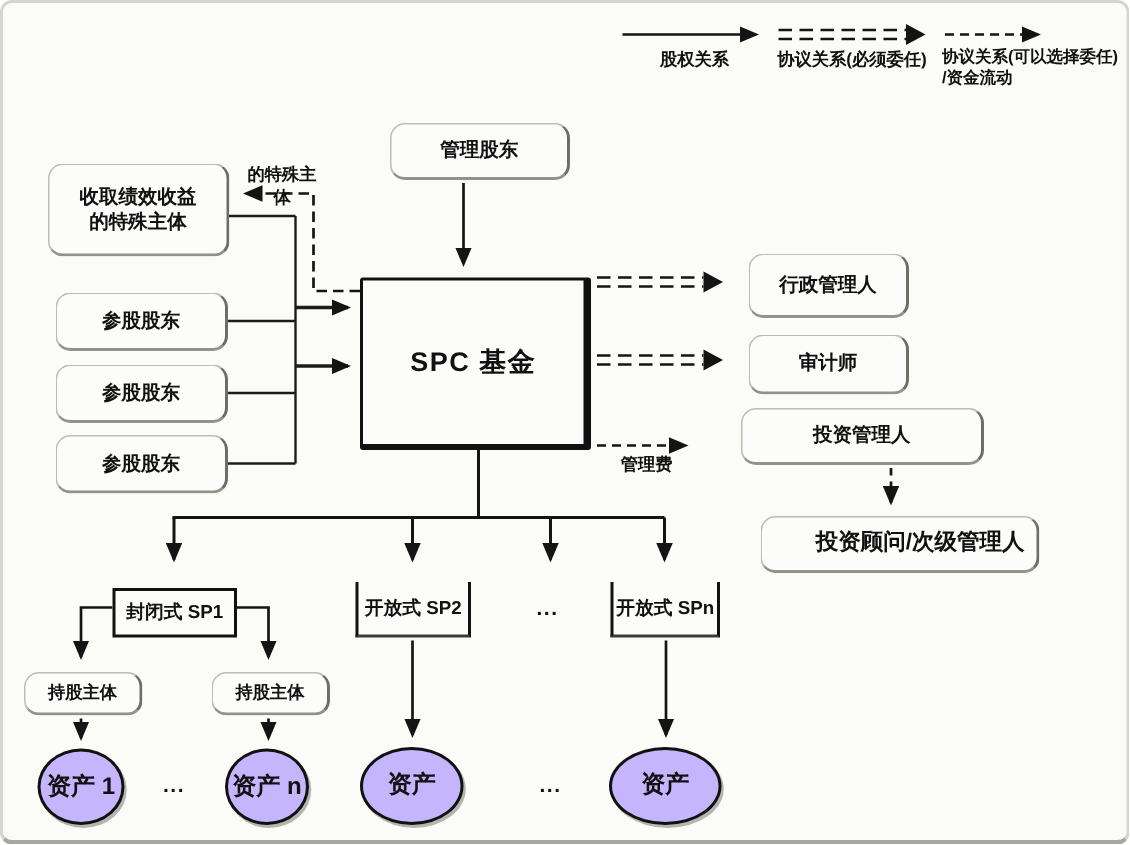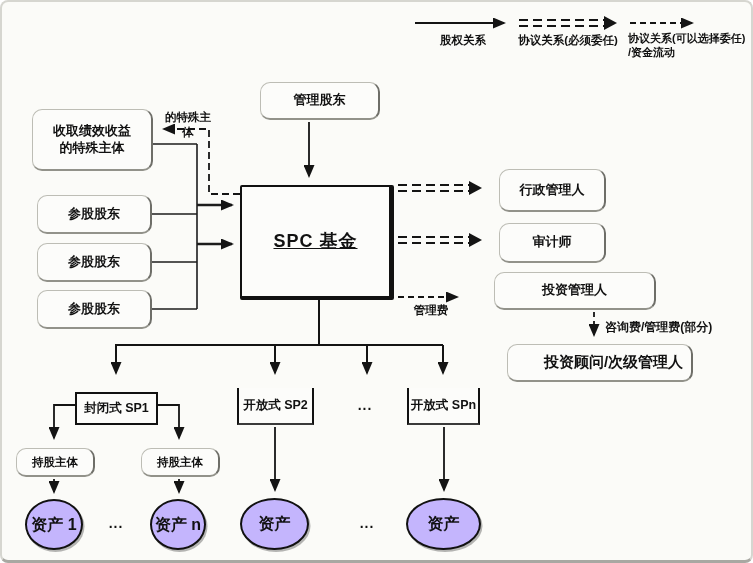--- a/index.html
+++ b/index.html
@@ -136,28 +136,27 @@
     <span>收取绩效收益</span>
     <span>的特殊主体</span>
   </div>
 
   <div class="lbl fs115" style="left:158px;top:108px;width:56px;text-align:center;">的特殊主体</div>
 
   <div class="box soft fs13" style="left:35px;top:193px;width:115px;height:39px;">参股股东</div>
   <div class="box soft fs13" style="left:35px;top:241px;width:115px;height:39px;">参股股东</div>
   <div class="box soft fs13" style="left:35px;top:288px;width:115px;height:39px;">参股股东</div>
 
-  <div class="box spc" style="left:238px;top:183px;width:154px;height:115px;text-decoration:underline;">SPC 基金</div>
+  <div class="box spc" style="left:238px;top:183px;width:154px;height:115px;">SPC 基金</div>
 
   <div class="box soft fs13" style="left:497px;top:167px;width:107px;height:43px;">行政管理人</div>
   <div class="box soft fs13" style="left:497px;top:221px;width:107px;height:40px;">审计师</div>
   <div class="box soft fs13" style="left:492px;top:270px;width:162px;height:38px;">投资管理人</div>
 
   <div class="lbl fs115" style="left:404px;top:301px;width:50px;text-align:center;">管理费</div>
-  <div class="lbl fs12" style="left:603px;top:318px;width:148px;text-align:left;">咨询费/管理费(部分)</div>
 
   <div class="box soft fs15" style="left:505px;top:342px;width:186px;height:38px;">投资顾问/次级管理人</div>
 
   <div class="box sp-closed fs125" style="left:73px;top:390px;width:83px;height:33px;">封闭式 SP1</div>
   <div class="box sp-open fs125" style="left:235px;top:386px;width:77px;height:37px;">开放式 SP2</div>
   <div class="lbl ell" style="left:348px;top:394px;width:30px;text-align:center;">...</div>
   <div class="box sp-open fs125" style="left:405px;top:386px;width:73px;height:37px;">开放式 SPn</div>
 
   <div class="box soft fs115" style="left:14px;top:446px;width:79px;height:29px;">持股主体</div>
   <div class="box soft fs115" style="left:139px;top:446px;width:79px;height:29px;">持股主体</div>

